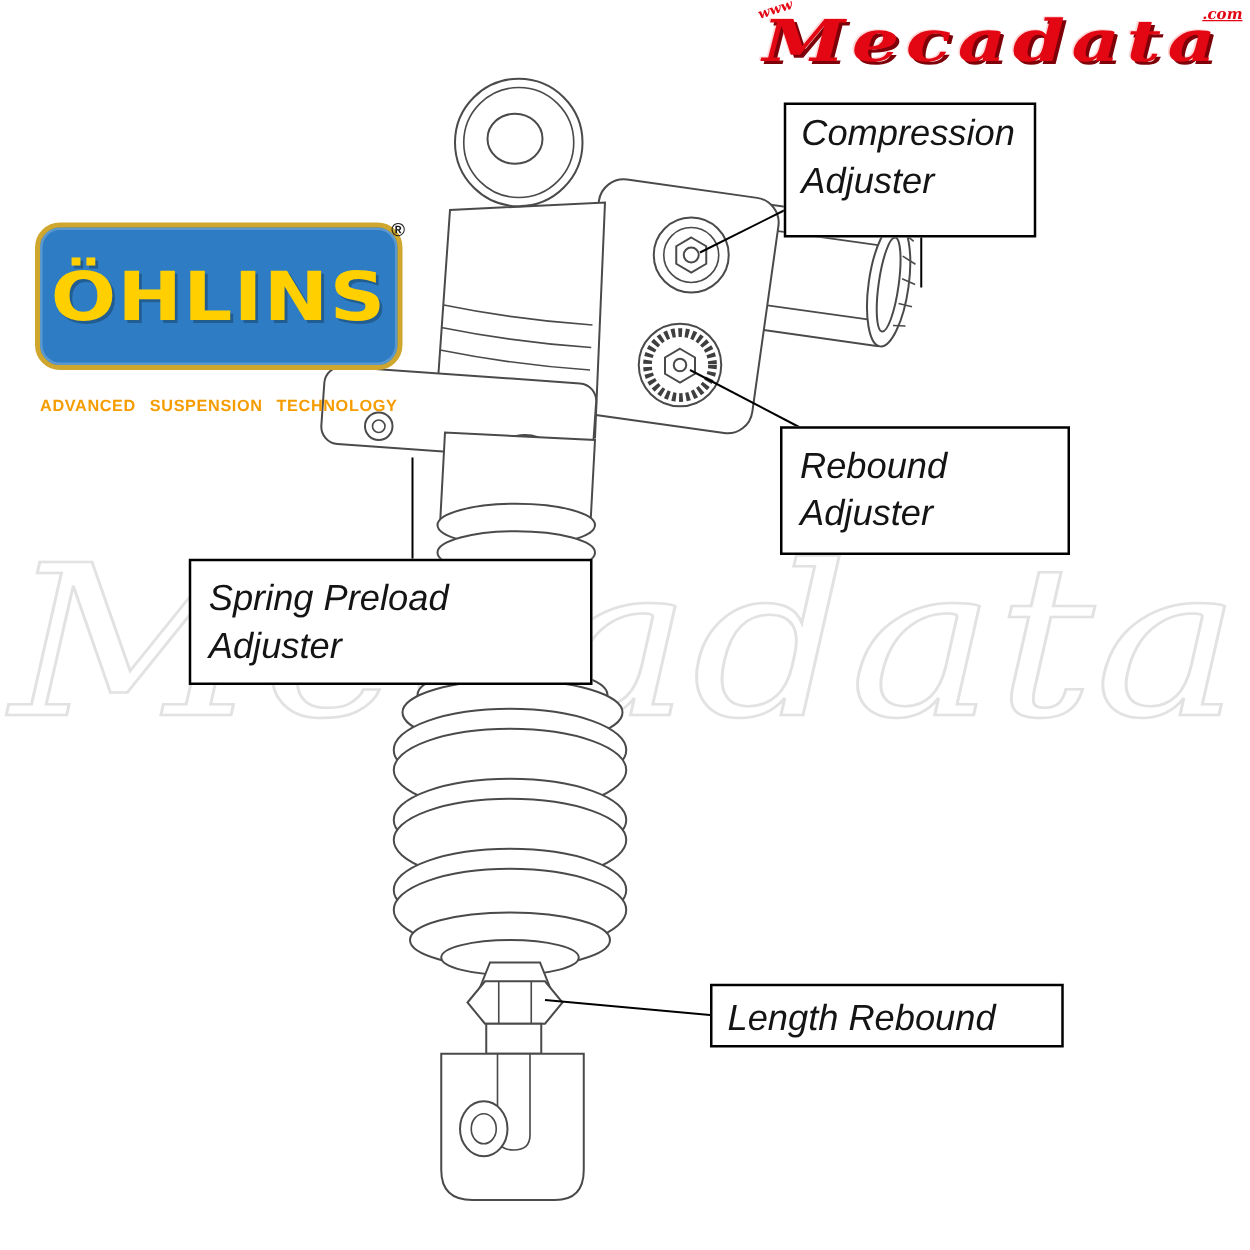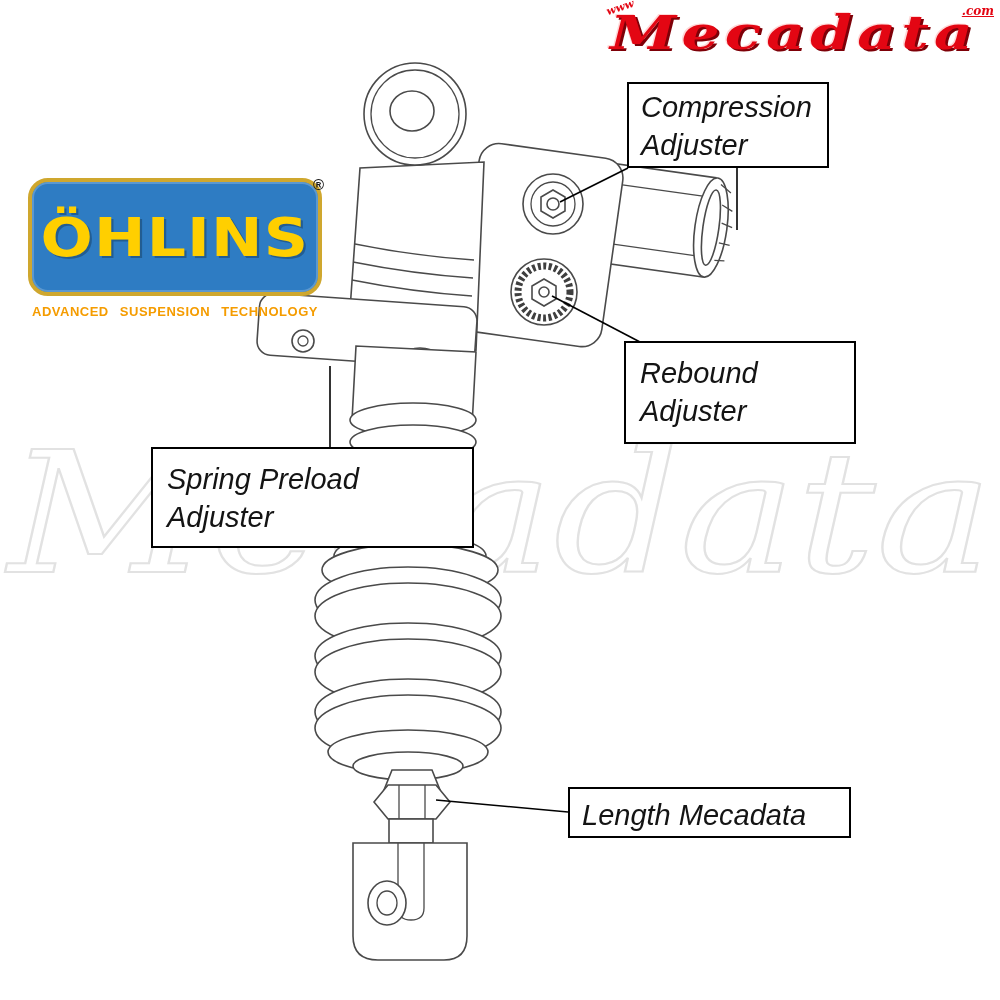--- a/index.html
+++ b/index.html
@@ -10,21 +10,21 @@
   #scene { position: absolute; left: 0; top: 0; }
   .fw { fill: #fff; stroke: var(--line-gray, #4a4a4a); stroke-width: 1.6; }
   .ln { fill: none; stroke: var(--line-gray, #4a4a4a); stroke-width: 1.3; }
   .knurl { fill: none; stroke: #3f3f3f; stroke-width: 7; stroke-dasharray: 3 2.5; }
   .leader path { fill: none; stroke: #000; stroke-width: 1.6; }
   .watermark { font: italic 168px "DejaVu Serif", serif; fill: #ffffff; stroke: var(--watermark-gray, #e2e2e2); stroke-width: 2px; }
 
   
   .callout { position: absolute; background: #fff; border: 2px solid var(--callout-border, #000);
              font: italic 29px/1.32 "Liberation Sans", sans-serif; color: #141414; }
-  #callout-compression { left: 627px; top: 82px;  width: 202px; height: 86px;  padding: 4px 12px; }
+  #callout-compression { left: 627px; top: 82px;  width: 202px; height: 108px;  padding: 4px 12px; }
   #callout-rebound     { left: 624px; top: 341px; width: 232px; height: 103px; padding: 11px 14px; }
   #callout-preload     { left: 151px; top: 447px; width: 323px; height: 101px; padding: 11px 14px; }
   #callout-length      { left: 568px; top: 787px; width: 283px; height: 51px;  padding: 7px 12px; }
 
   
   .mecadata { position: absolute; left: 596px; top: 2px; width: 400px; height: 62px; }
   .mec-name { display: inline-block; margin-left: 14px; margin-top: 4px;
               font-family: "DejaVu Serif", serif; font-style: italic; font-weight: bold;
               font-size: 46px; letter-spacing: 4px; color: var(--mecadata-red, #e30613);
               transform: scaleX(1.30); transform-origin: 0 50%;
@@ -37,21 +37,21 @@
   
   .ohlins { position: absolute; left: 28px; top: 178px; width: 294px; }
   .ohlins-box { position: relative; height: 118px; background: var(--ohlins-blue, #2e7cc3);
                 border: 4px solid var(--ohlins-border-gold, #cfa72e); border-radius: 20px;
                 display: flex; align-items: center; justify-content: center;
                 box-shadow: inset 0 0 0 2px rgba(255,255,255,.22); }
   .ohlins-name { font-family: "DejaVu Sans", sans-serif; font-weight: bold; font-size: 54px;
                  letter-spacing: 1px; color: var(--ohlins-yellow, #ffcf00);
                  transform: scaleX(1.14); text-shadow: 2px 2px 0 rgba(0,0,0,.25); }
   .ohlins-reg { position: absolute; top: -6px; right: -6px; font-size: 15px; font-weight: bold; color: #1a1a1a; }
-  .ohlins-tagline { margin-top: 8px; font-family: "Liberation Sans", sans-serif; font-weight: bold;
+  .ohlins-tagline { margin-top: 21px; font-family: "Liberation Sans", sans-serif; font-weight: bold;
                     font-size: 13px; letter-spacing: .5px; word-spacing: 7px; text-align: center;
                     color: var(--tagline-orange, #f59c00); }
 </style>
 </head>
 <body>
 
 <div class="page">
 
   <svg id="scene" viewBox="0 0 1000 1000" width="1000" height="1000">
 
@@ -158,21 +158,21 @@
     <div>Rebound</div>
     <div>Adjuster</div>
   </div>
 
   <div class="callout" id="callout-preload">
     <div>Spring Preload</div>
     <div>Adjuster</div>
   </div>
 
   <div class="callout" id="callout-length">
-    <div>Length Mecadata</div>
+    <div>Length Rebound</div>
   </div>
 
   <div class="mecadata">
     <span class="mec-www">www</span>
     <span class="mec-name">Mecadata</span>
     <span class="mec-com">.com</span>
   </div>
 
   <div class="ohlins">
     <div class="ohlins-box">

